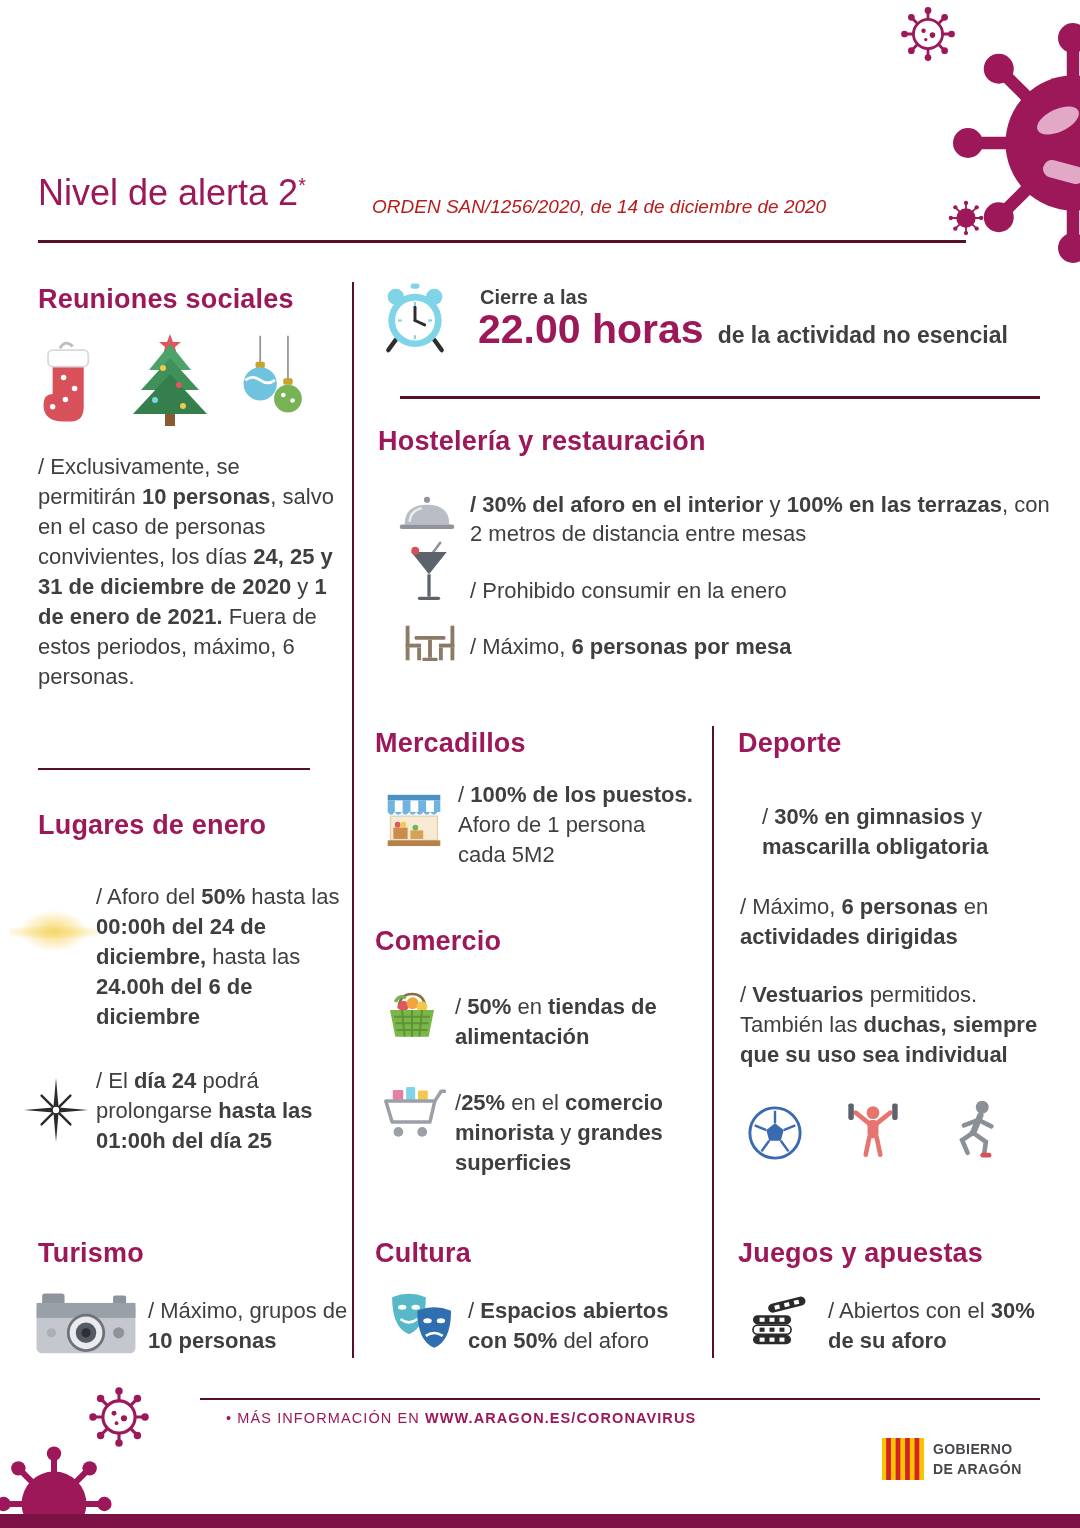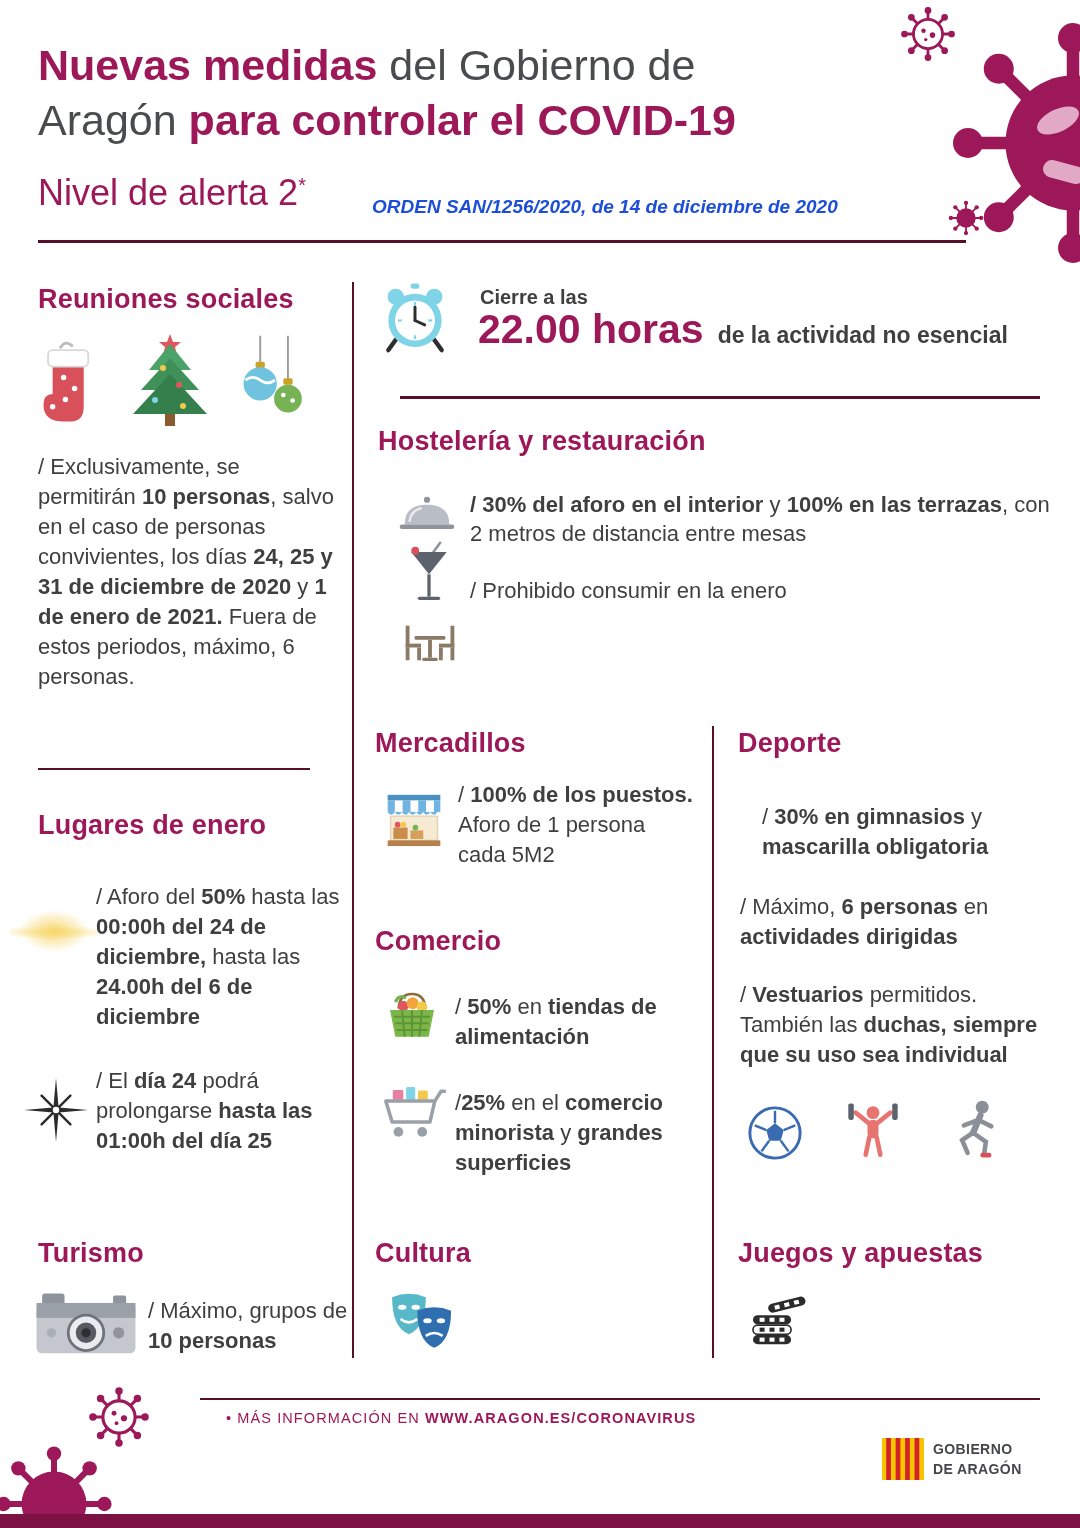--- a/index.html
+++ b/index.html
@@ -18,21 +18,21 @@
 .a{color:var(--accent)}
 .rule{position:absolute;background:var(--line)}
 .vrule{position:absolute;width:2px;background:var(--line)}
 .sec{position:absolute;font-size:27px;font-weight:700;color:var(--accent);letter-spacing:.2px}
 .body-text{position:absolute;font-size:22px;line-height:30px}
 .lh29{line-height:29px}
 .title{font-size:43px;line-height:55px;color:#4a4b4d}
 .title .tl{white-space:nowrap}
 .alert{font-size:36px;color:var(--accent)}
 .alert sup{font-size:55%}
-.order{font-size:19px;font-weight:700;font-style:italic;color:#1d4ed8}
+.order{font-size:19px;font-weight:400;font-style:italic;color:#b91c1c}
 .icon-row{display:flex;align-items:flex-end;gap:22px}
 .closure-intro{font-size:20px;font-weight:700}
 .closure-row{display:flex;align-items:baseline;gap:14px}
 .closure-time{font-size:41px;font-weight:700;color:var(--accent)}
 .closure-scope{font-size:23px;font-weight:700}
 .candle-light{position:absolute;
   background:
     radial-gradient(ellipse 55% 50% at 50% 50%, rgba(247,214,106,.95), rgba(247,214,106,0) 72%),
     radial-gradient(ellipse 95% 16% at 50% 52%, rgba(250,226,140,.9), rgba(250,226,140,0) 75%);}
 .footer-info{font-size:14.5px;letter-spacing:1.1px;color:var(--accent)}
@@ -316,24 +316,20 @@
       <symbol id="sym-flag" viewBox="0 0 40 40">
         <rect x="0" y="0" width="40" height="40" fill="#f6c500"></rect>
         <rect x="4" y="0" width="4.5" height="40" fill="#d2232a"></rect>
         <rect x="13" y="0" width="4.5" height="40" fill="#d2232a"></rect>
         <rect x="22" y="0" width="4.5" height="40" fill="#d2232a"></rect>
         <rect x="31" y="0" width="4.5" height="40" fill="#d2232a"></rect>
       </symbol>
     </defs>
   </svg>
 
-  <div class="abs title" style="left:38px;top:38px">
-    <div class="tl"><span class="b a">Nuevas medidas</span><span> del Gobierno de</span></div>
-    <div class="tl"><span>Aragón </span><span class="b a">para controlar el COVID-19</span></div>
-  </div>
   <div class="abs alert" style="left:38px;top:172px">
     <span>Nivel de alerta 2</span><sup>*</sup>
   </div>
   <div class="abs order" style="left:372px;top:196px">ORDEN SAN/1256/2020, de 14 de diciembre de 2020</div>
   <div class="rule" style="left:38px;top:240px;width:928px;height:3px"></div>
 
   <svg class="abs" style="left:900px;top:6px;width:56px;height:56px;color:var(--accent)">
       <use href="#sym-virus-o"></use>
     </svg>
   <svg class="abs" style="left:948px;top:18px;width:250px;height:250px;color:var(--accent)" viewBox="0 0 100 100">
@@ -396,20 +392,21 @@
       <use href="#sym-cloche"></use>
     </svg>
   <div class="body-text lh29" style="left:470px;top:490px;width:585px"><span class="b">/ 30% del aforo en el interior</span><span> y </span><span class="b">100% en las terrazas</span><span>, con 2 metros de distancia entre mesas</span></div>
   <svg class="abs" style="left:406px;top:540px;width:46px;height:66px">
       <use href="#sym-cocktail"></use>
     </svg>
   <div class="body-text" style="left:470px;top:576px;width:560px"><span>/ Prohibido consumir en la enero</span></div>
   <svg class="abs" style="left:398px;top:620px;width:64px;height:46px">
       <use href="#sym-table"></use>
     </svg>
+  <div class="body-text" style="left:470px;top:632px;width:560px"><span>/ Máximo, </span><span class="b">6 personas por mesa</span></div>
 
   <h2 class="sec" style="left:375px;top:728px">Mercadillos</h2>
   <svg class="abs" style="left:382px;top:792px;width:64px;height:64px">
       <use href="#sym-market"></use>
     </svg>
   <div class="body-text" style="left:458px;top:780px;width:235px"><span>/ </span><span class="b">100% de los puestos.</span><span> Aforo de 1 persona cada 5M2</span></div>
 
   <h2 class="sec" style="left:375px;top:926px">Comercio</h2>
   <svg class="abs" style="left:382px;top:982px;width:60px;height:60px">
       <use href="#sym-basket"></use>
@@ -417,20 +414,21 @@
   <div class="body-text" style="left:455px;top:992px;width:245px"><span>/ </span><span class="b">50%</span><span> en </span><span class="b">tiendas de alimentación</span></div>
   <svg class="abs" style="left:376px;top:1080px;width:70px;height:66px">
       <use href="#sym-cart"></use>
     </svg>
   <div class="body-text" style="left:455px;top:1088px;width:250px"><span>/</span><span class="b">25%</span><span> en el </span><span class="b">comercio minorista</span><span> y </span><span class="b">grandes superficies</span></div>
 
   <h2 class="sec" style="left:375px;top:1238px">Cultura</h2>
   <svg class="abs" style="left:382px;top:1290px;width:80px;height:64px">
       <use href="#sym-masks"></use>
     </svg>
+  <div class="body-text" style="left:468px;top:1296px;width:230px"><span>/ </span><span class="b">Espacios abiertos con 50%</span><span> del aforo</span></div>
 
   <h2 class="sec" style="left:738px;top:728px">Deporte</h2>
   <div class="body-text" style="left:762px;top:802px;width:300px"><span>/ </span><span class="b">30% en gimnasios</span><span> y </span><span class="b">mascarilla obligatoria</span></div>
   <div class="body-text" style="left:740px;top:892px;width:300px"><span>/ Máximo, </span><span class="b">6 personas</span><span> en </span><span class="b">actividades dirigidas</span></div>
   <div class="body-text" style="left:740px;top:980px;width:305px"><span>/ </span><span class="b">Vestuarios</span><span> permitidos. También las </span><span class="b">duchas, siempre que su uso sea individual</span></div>
   <div class="abs icon-row" style="left:746px;top:1098px;gap:36px">
     <svg style="width:58px;height:58px">
         <use href="#sym-ball"></use>
       </svg>
     <svg style="width:66px;height:64px">
@@ -438,20 +436,21 @@
       </svg>
     <svg style="width:64px;height:64px">
         <use href="#sym-runner"></use>
       </svg>
   </div>
 
   <h2 class="sec" style="left:738px;top:1238px">Juegos y apuestas</h2>
   <svg class="abs" style="left:748px;top:1292px;width:58px;height:58px">
       <use href="#sym-chips"></use>
     </svg>
+  <div class="body-text" style="left:828px;top:1296px;width:215px"><span>/ Abiertos con el </span><span class="b">30% de su aforo</span></div>
 
   <div class="rule" style="left:200px;top:1398px;width:840px;height:2px"></div>
   <div class="abs footer-info" style="left:226px;top:1410px"><span>•  MÁS INFORMACIÓN EN </span><span class="b">WWW.ARAGON.ES/CORONAVIRUS</span></div>
 
   <svg class="abs" style="left:88px;top:1386px;width:62px;height:62px;color:var(--accent)">
       <use href="#sym-virus-o"></use>
     </svg>
   <svg class="abs" style="left:-6px;top:1444px;width:120px;height:120px;color:var(--accent)">
       <use href="#sym-virus"></use>
     </svg>

